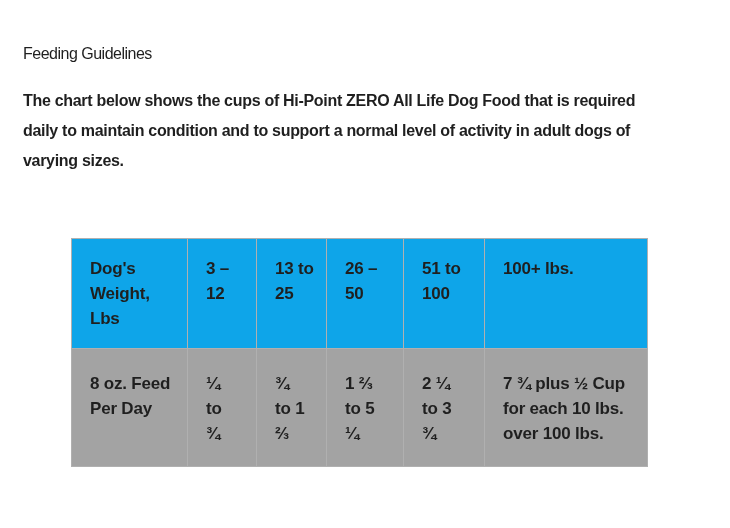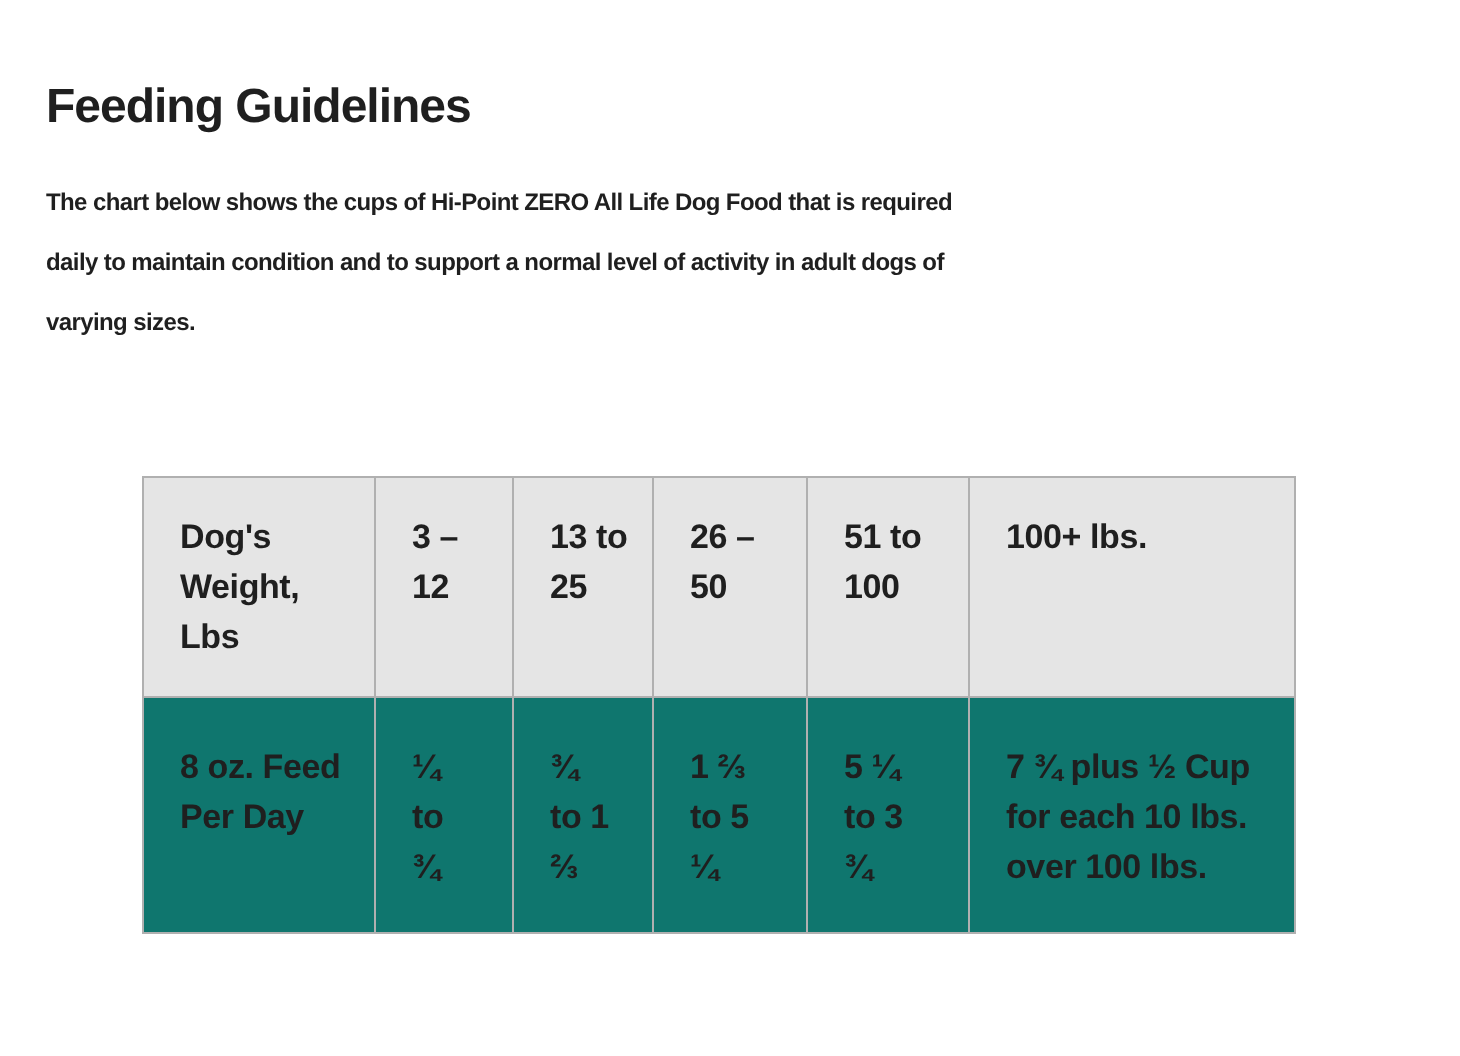--- a/index.html
+++ b/index.html
@@ -9,32 +9,32 @@
     background:#ffffff;
     overflow:hidden;
     font-family:"Liberation Sans","DejaVu Sans",sans-serif;
     color:#1f1f1f;
     font-weight:700;
   }
   .page-title {
     position:absolute;
     left:23px;
     top:40px;
-    font-size:24px;
+    font-size:16px;
     line-height:28px;
-    font-weight:700;
+    font-weight:400;
     letter-spacing:-0.5px;
     white-space:pre;
   }
   .intro {
     position:absolute;
     left:23px;
     top:86px;
     width:707px;
-    font-size:12px;
+    font-size:16px;
     line-height:30px;
     letter-spacing:-0.3px;
     white-space:pre;
   }
   .feeding-table {
     position:absolute;
     left:71px;
     top:238px;
     border-collapse:collapse;
     table-layout:fixed;
@@ -45,25 +45,25 @@
     vertical-align:top;
     text-align:left;
     font-size:17px;
     font-weight:700;
     line-height:25px;
     letter-spacing:-0.2px;
     white-space:pre;
     padding:17px 6px 0 18px;
   }
   .feeding-table thead th {
-    background:#e5e5e5;
+    background:#0ea5e9;
     height:110px;
   }
   .feeding-table tbody td {
-    background:#0f766e;
+    background:#a3a3a3;
     height:118px;
     padding-top:22px;
   }
   .c1 { width:116px; }
   .c2 { width:69px;  }
   .c3 { width:70px;  }
   .c4 { width:77px;  }
   .c5 { width:81px;  }
   .c6 { width:163px; }
 </style>
@@ -107,21 +107,21 @@
 Per Day</td>
       <td>¼
 to
 ¾</td>
       <td>¾
 to 1
 ⅔</td>
       <td>1 ⅔
 to 5
 ¼</td>
-      <td>5 ¼
+      <td>2 ¼
 to 3
 ¾</td>
       <td>7 ¾ plus ½ Cup
 for each 10 lbs.
 over 100 lbs.</td>
     </tr>
   </tbody>
 </table>
 
 </body></html>

